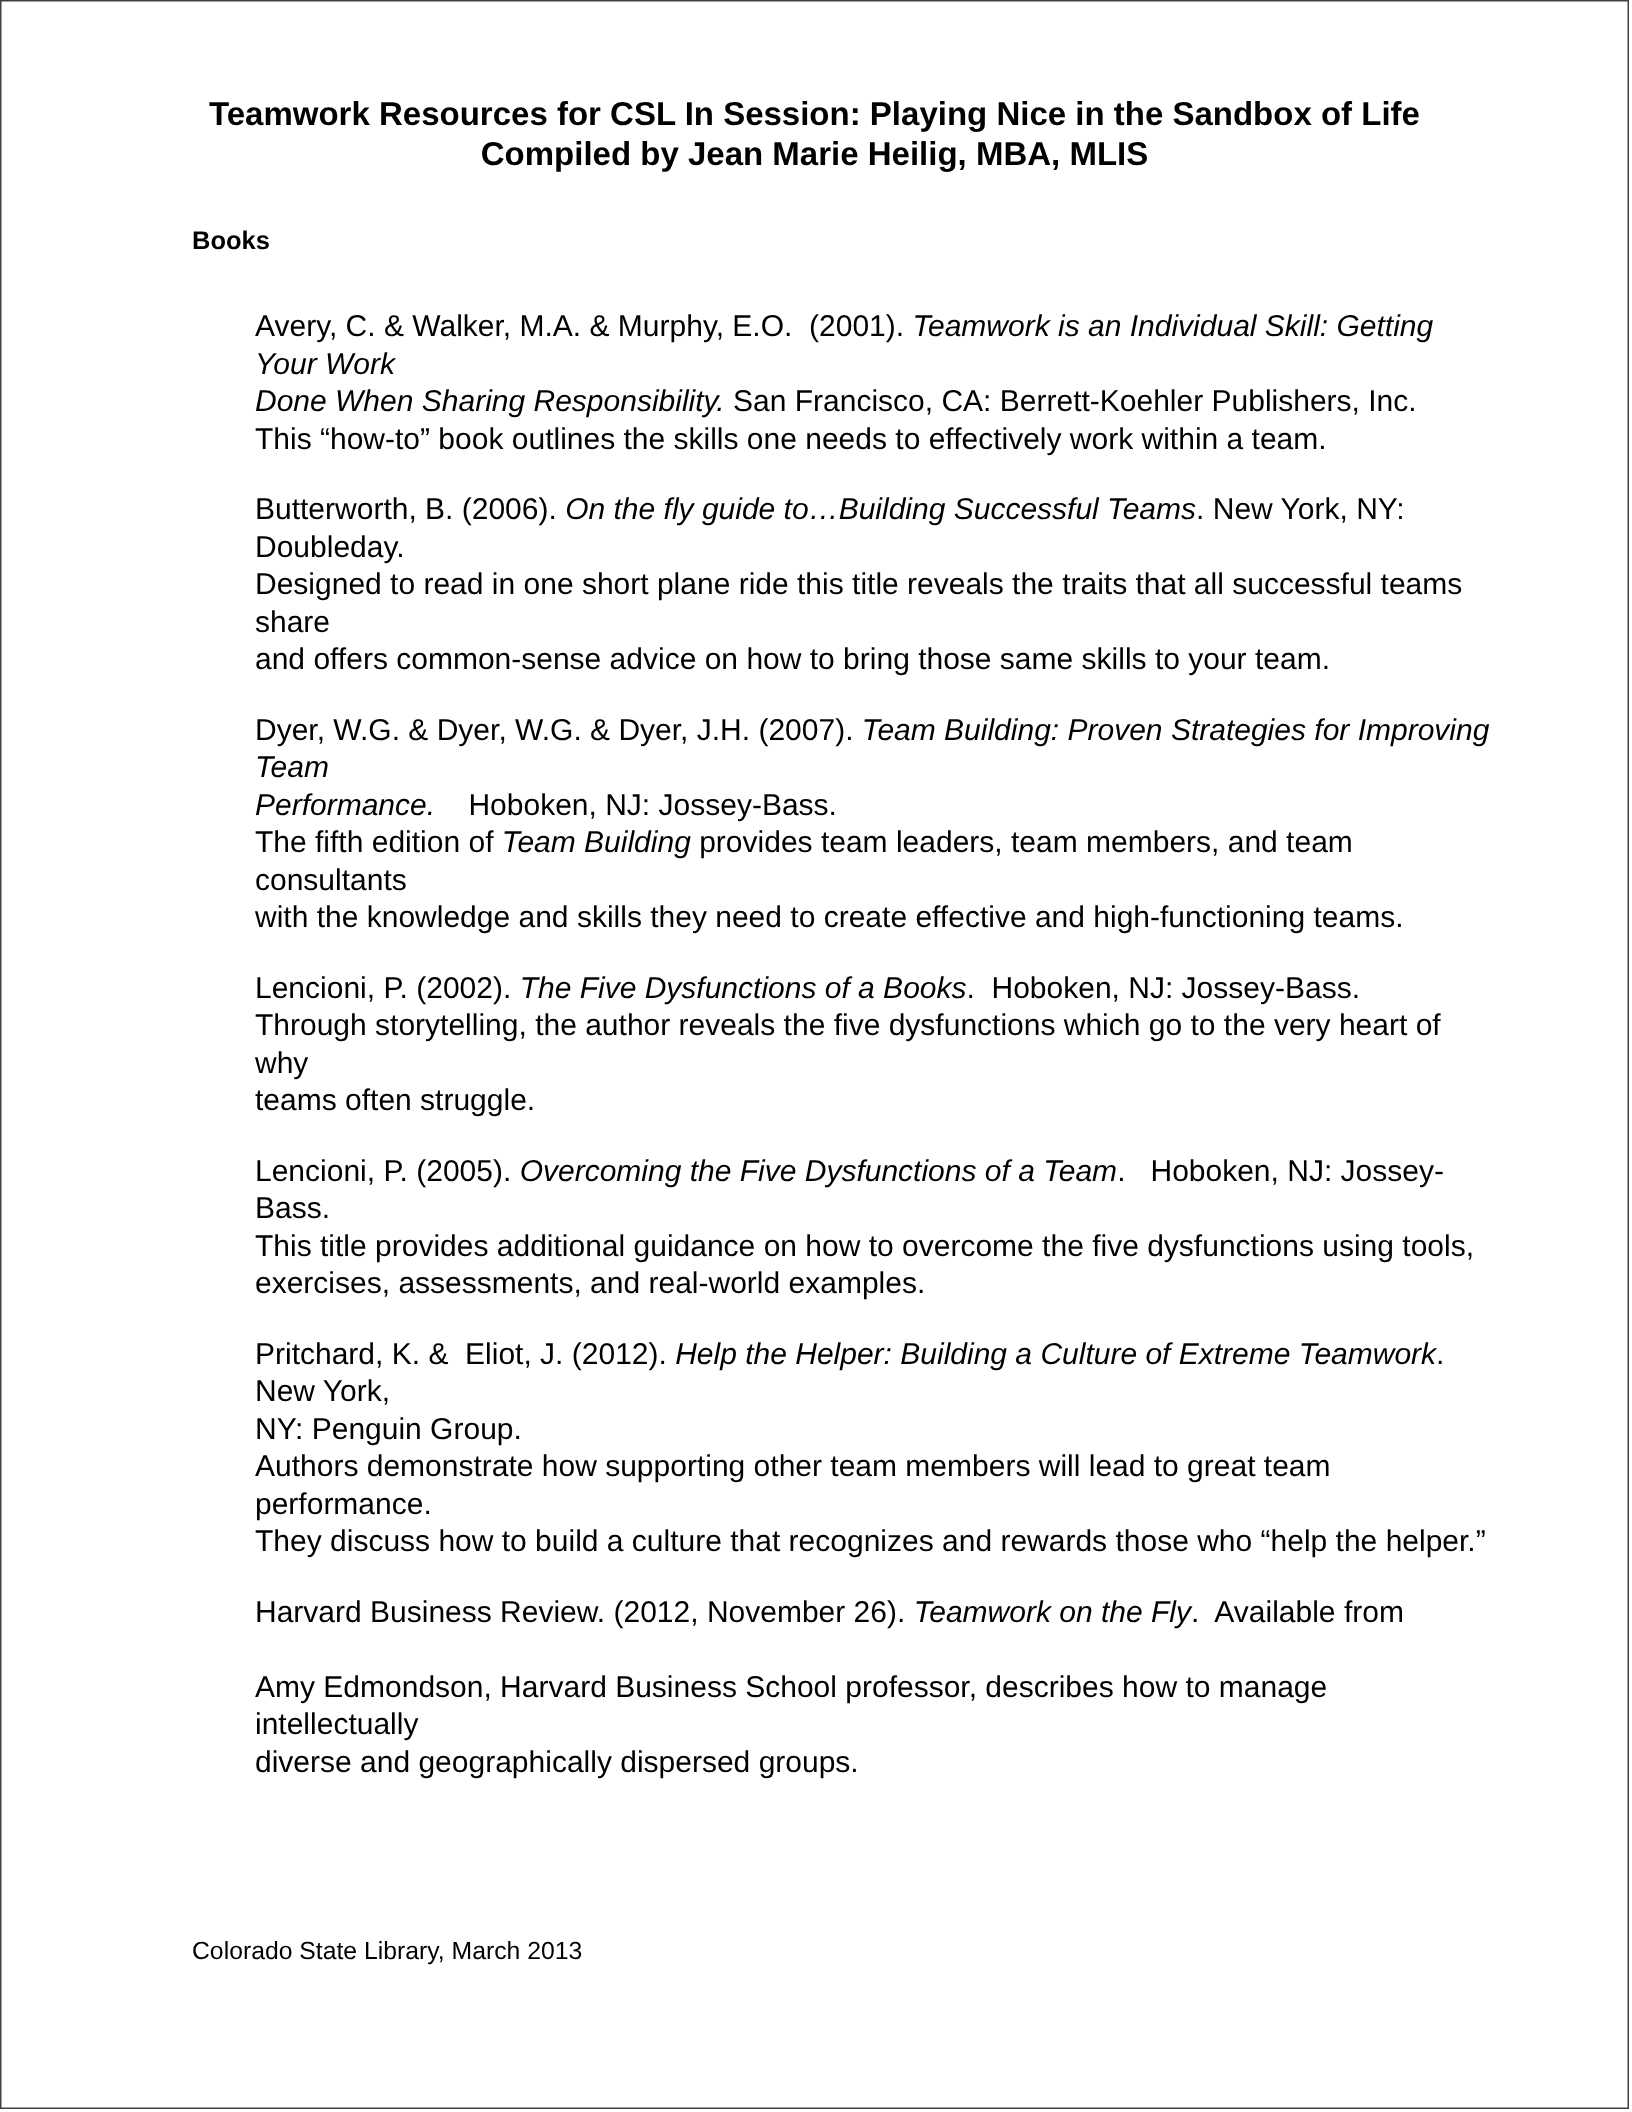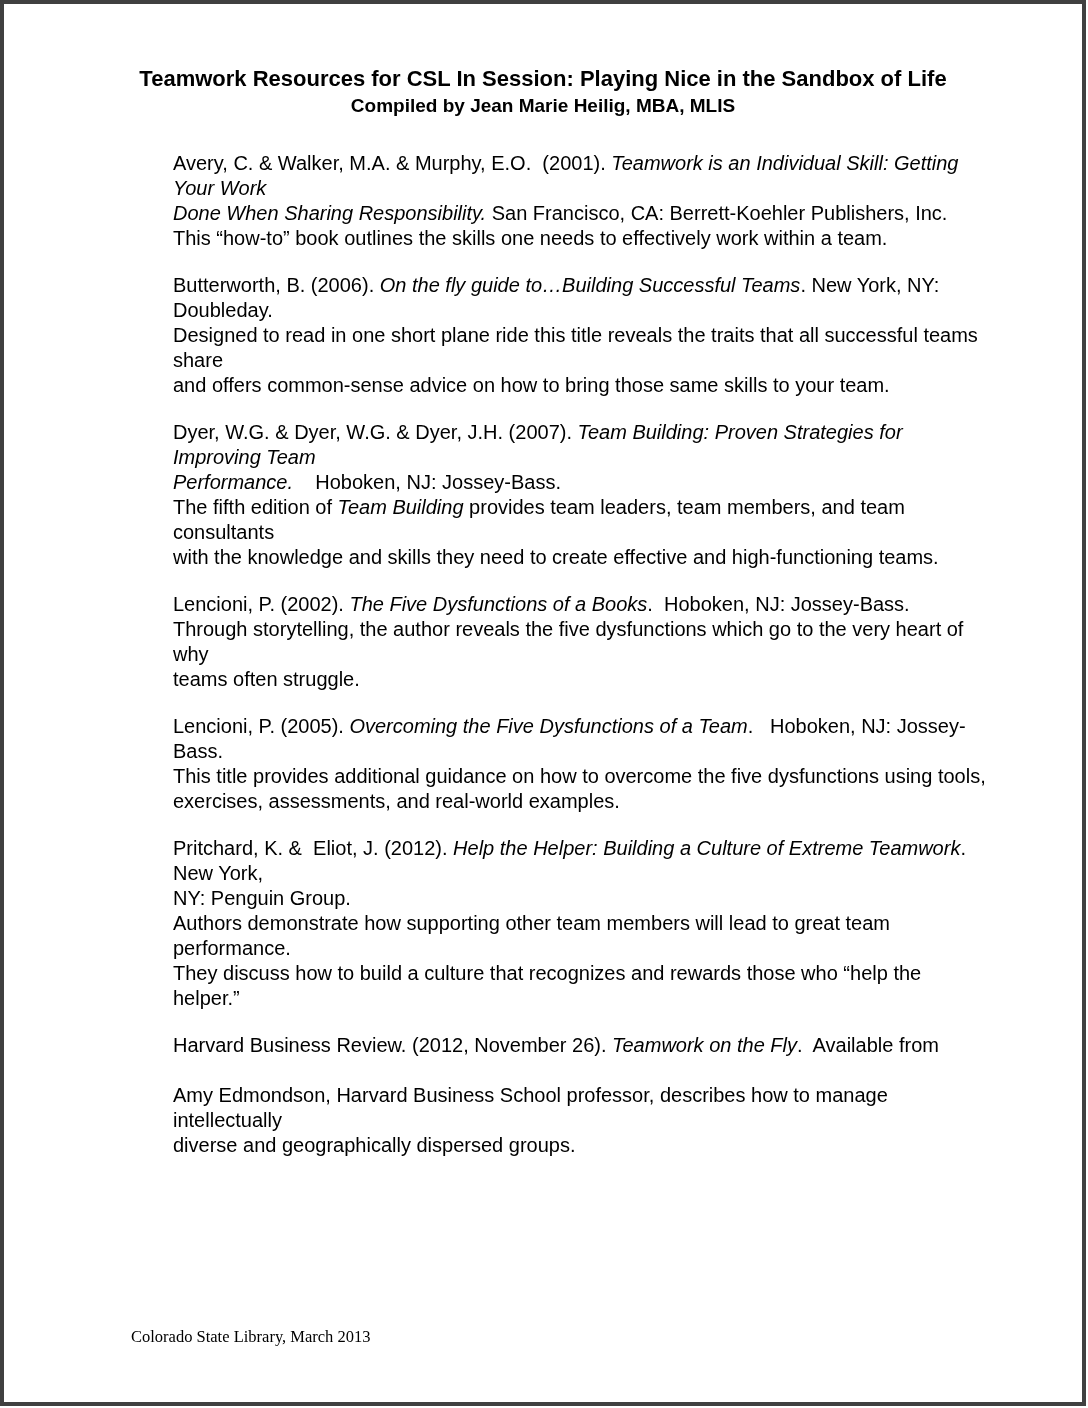--- a/index.html
+++ b/index.html
@@ -1,35 +1,35 @@
 <!DOCTYPE html>
 <html><head>
 <meta charset="utf-8">
 <style>
   html, body { margin: 0; padding: 0; background: #ffffff; }
   .page {
     position: relative;
     width: 1086px;
     height: 1406px;
     background: #ffffff;
-    border: 4px solid #404040;
+    border: 1px solid #404040;
     font-family: "Liberation Sans", sans-serif;
     color: #000000;
     overflow: hidden;
     box-sizing: border-box;
   }
   .header { padding-top: 60px; text-align: center; margin-bottom: 33px; }
   .doc-title {
     font-size: 22px;
     font-weight: bold;
     line-height: 30px;
     margin: 0;
   }
   .doc-subtitle {
-    font-size: 19px;
+    font-size: 22px;
     font-weight: bold;
     line-height: 24px;
     margin: 0;
   }
   .body-area { padding-left: 127px; padding-right: 90px; }
   .section-heading {
     font-size: 17px;
     font-weight: bold;
     line-height: 25px;
     margin: 25px 0 33px 0;
@@ -39,35 +39,35 @@
     line-height: 25px;
     margin: 0 0 22px 42px;
     white-space: pre-wrap;
     max-width: 880px;
   }
   .italic { font-style: italic; }
   .res-link { text-decoration: underline; cursor: pointer; }
   .doc-footer {
     position: absolute;
     left: 127px;
-    top: 1320px;
+    top: 1288px;
     font-size: 16.5px;
     line-height: 25px;
-    font-family: Liberation Serif, serif;
   }
 </style>
 </head>
 <body>
 
 <div class="page">
   <div class="header">
     <div class="doc-title">Teamwork Resources for CSL In Session: Playing Nice in the Sandbox of Life</div>
     <div class="doc-subtitle">Compiled by Jean Marie Heilig, MBA, MLIS</div>
   </div>
   <main class="body-area">
+      <div class="section-heading">Books</div>
       <p class="entry"><span>Avery, C. &amp; Walker, M.A. &amp; Murphy, E.O.  (2001). </span><span class="italic">Teamwork is an Individual Skill: Getting Your Work
 Done When Sharing Responsibility.</span><span> San Francisco, CA: Berrett-Koehler Publishers, Inc.
 This “how-to” book outlines the skills one needs to effectively work within a team.</span></p>
       <p class="entry"><span>Butterworth, B. (2006). </span><span class="italic">On the fly guide to…Building Successful Teams</span><span>. New York, NY: Doubleday.
 Designed to read in one short plane ride this title reveals the traits that all successful teams share
 and offers common-sense advice on how to bring those same skills to your team.</span></p>
       <p class="entry"><span>Dyer, W.G. &amp; Dyer, W.G. &amp; Dyer, J.H. (2007). </span><span class="italic">Team Building: Proven Strategies for Improving Team
 Performance.</span><span>    Hoboken, NJ: Jossey-Bass.
 The fifth edition of </span><span class="italic">Team Building</span><span> provides team leaders, team members, and team consultants
 with the knowledge and skills they need to create effective and high-functioning teams.</span></p>

